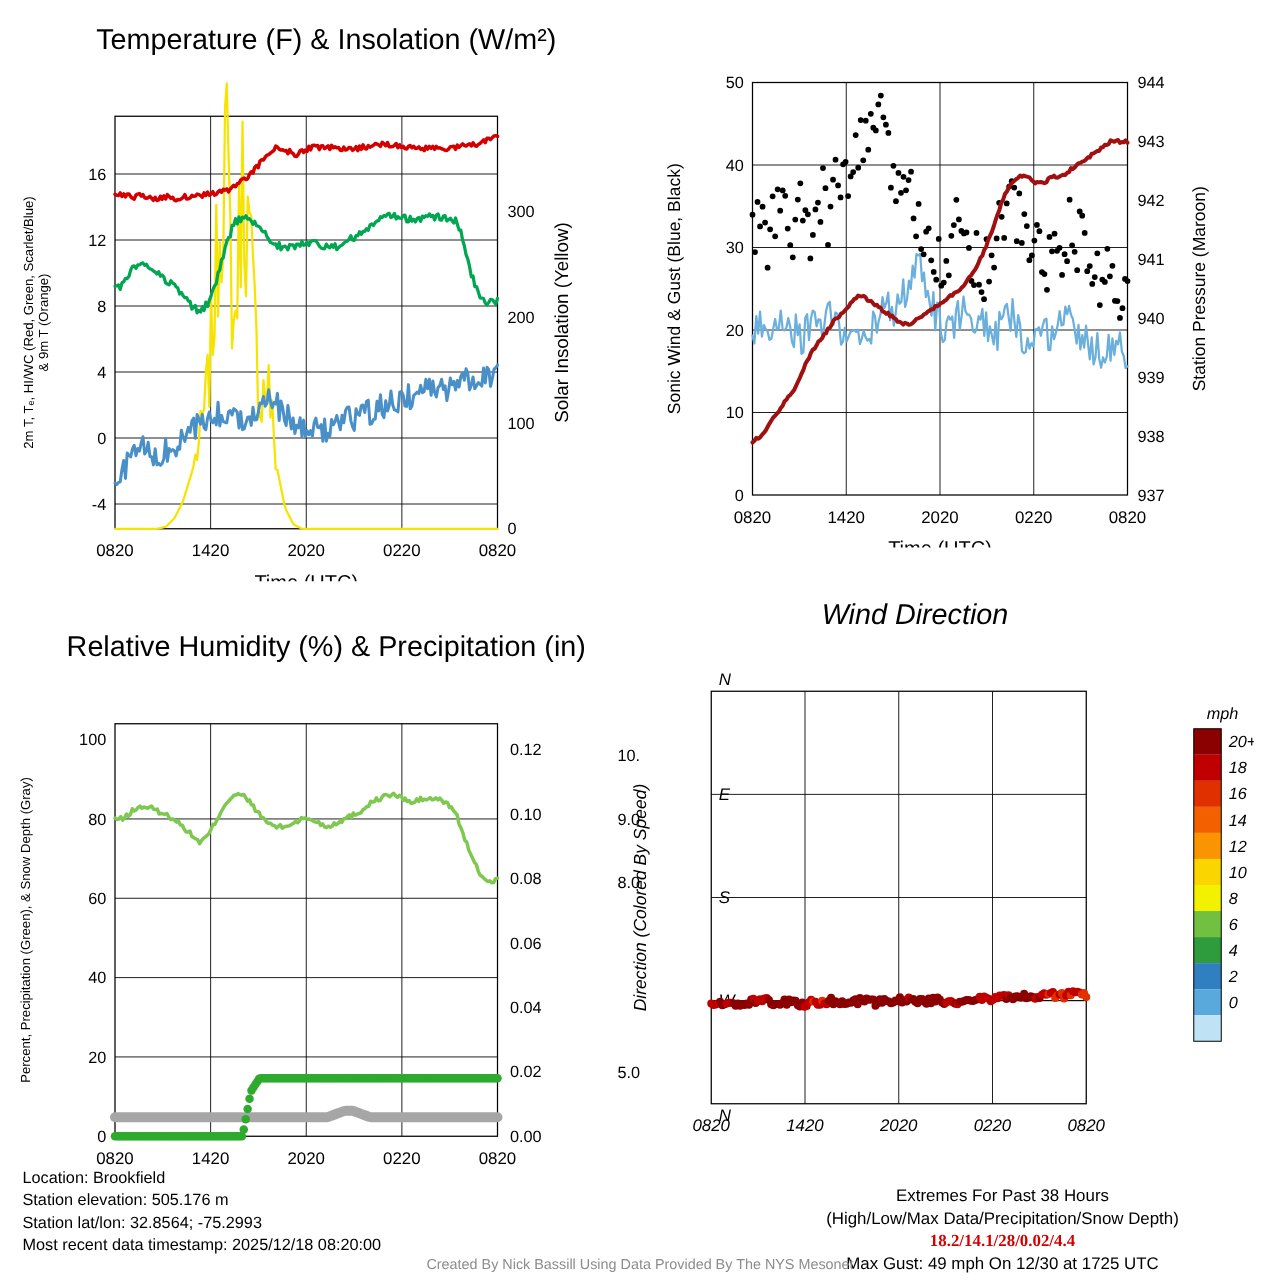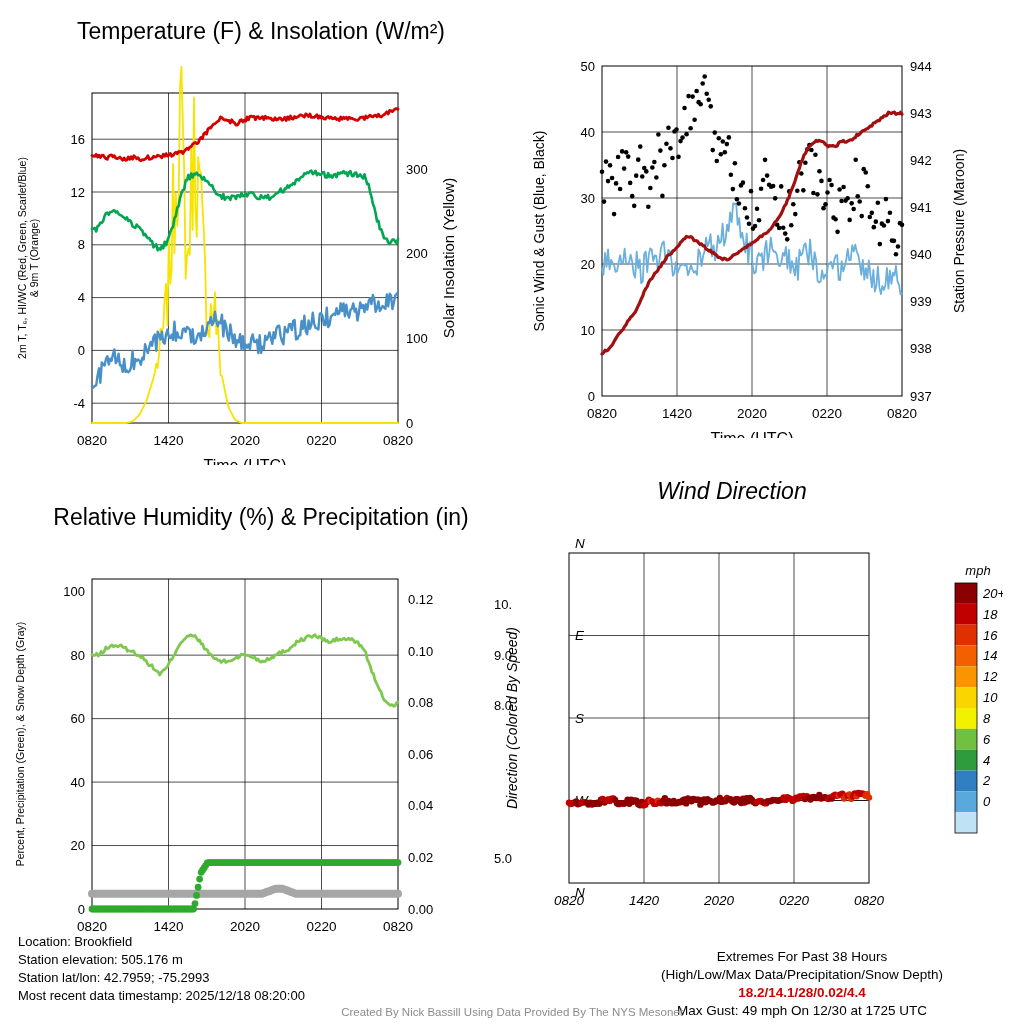--- a/index.html
+++ b/index.html
@@ -3,21 +3,21 @@
 <meta charset="utf-8">
 <style>
   html,body{margin:0;padding:0;}
   body{width:1024px;height:1024px;background:#ffffff;font-family:"Liberation Sans",sans-serif;color:#000;position:relative;overflow:hidden;}
   .panel{position:absolute;}
   .ttl{text-align:center;font-size:23px;}
   svg{display:block;}
   .footer{font-size:13px;line-height:18px;}
   .cred{position:absolute;left:0;top:1006px;width:1024px;text-align:center;font-size:11.5px;color:#8c8c8c;}
   .extr{font-size:13.5px;line-height:18px;text-align:center;}
-  .red{color:#d40000;font-weight:bold;}
+  .red{color:#d40000;font-weight:bold;font-family:Liberation Serif, serif;}
 </style>
 </head>
 <body>
 
 <div class="panel" style="left:0;top:18px;width:512px;height:460px;">
   <div class="ttl" style="margin-left:10px;">Temperature (F) &amp; Insolation (W/m²)</div>
   <svg id="svg1" width="512" height="420" viewBox="0 0 512 420">
       <line x1="92" y1="358.2" x2="398" y2="358.2" stroke="#000" stroke-width="0.7"></line>
       <text x="85" y="362.7" font-size="13" font-family="Liberation Sans, sans-serif" fill="#000" text-anchor="end">-4</text>
       <line x1="92" y1="305.4" x2="398" y2="305.4" stroke="#000" stroke-width="0.7"></line>
@@ -698,21 +698,21 @@
       <text x="492" y="301.25" font-size="13" font-family="Liberation Sans, sans-serif" fill="#000" text-anchor="start">0</text>
       <rect x="464" y="307.16666666666663" width="22" height="20.833333333333332" fill="#bfe2f5" stroke="none"></rect>
       <text x="492" y="322.0833333333333" font-size="13" font-family="Liberation Sans, sans-serif" fill="#000" text-anchor="start"></text>
       <rect x="464" y="78" width="22" height="250" fill="none" stroke="#000" stroke-width="0.8"></rect>
     </svg>
 </div>
 
 <div class="panel footer" style="left:18px;top:933px;width:520px;">
   <div>Location: Brookfield</div>
   <div>Station elevation: 505.176 m</div>
-  <div>Station lat/lon: 42.7959; -75.2993</div>
+  <div>Station lat/lon: 32.8564; -75.2993</div>
   <div>Most recent data timestamp: 2025/12/18 08:20:00</div>
 </div>
 
 <div class="panel extr" style="left:580px;top:948px;width:444px;">
   <div>Extremes For Past 38 Hours</div>
   <div>(High/Low/Max Data/Precipitation/Snow Depth)</div>
   <div class="red">18.2/14.1/28/0.02/4.4</div>
   <div>Max Gust: 49 mph On 12/30 at 1725 UTC</div>
 </div>
 

